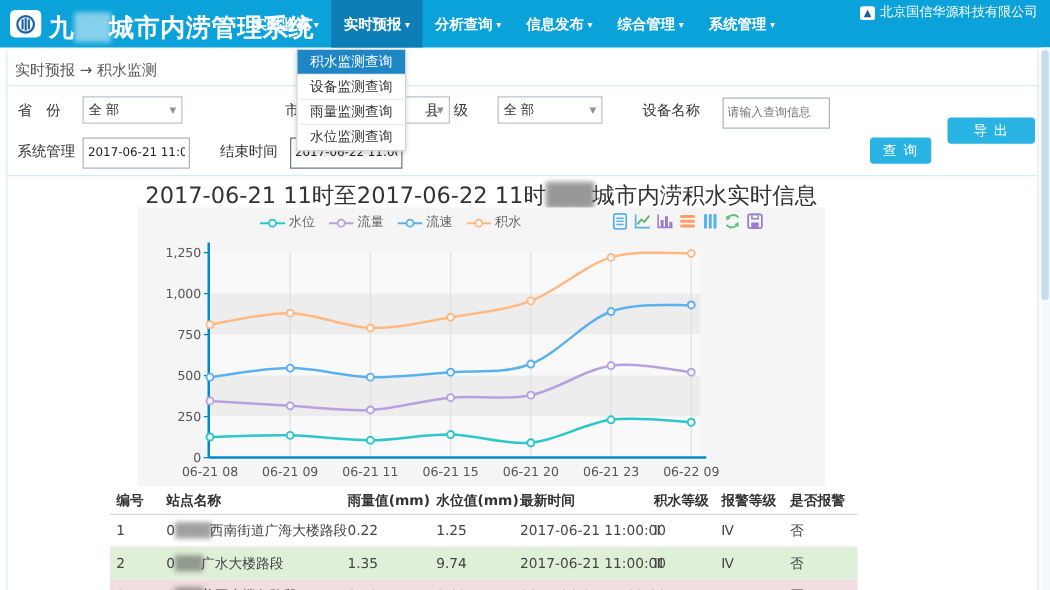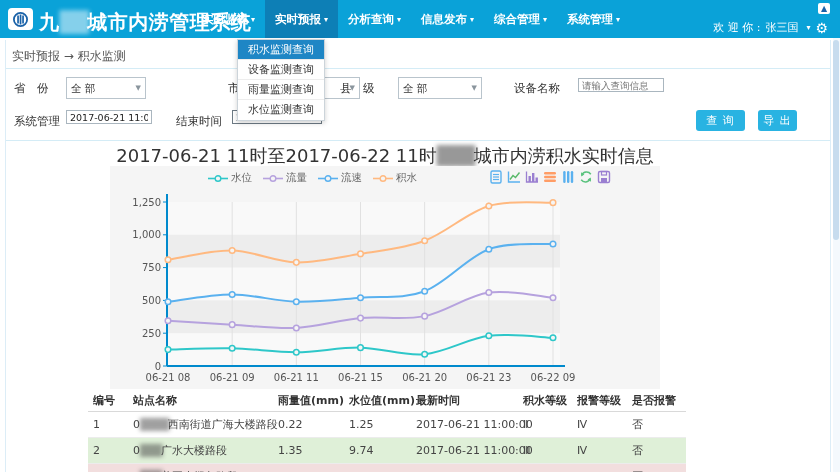--- a/index.html
+++ b/index.html
@@ -25,21 +25,21 @@
   .menu-item { height:20px; line-height:20px; text-align:center; font-size:11px; color:#333; border-bottom:1px solid #ededed; cursor:pointer; white-space:nowrap; }
   .menu-item:last-child { border-bottom:none; }
   .menu-item.active { background:#1e86c5; color:#fff; }
 
   
   #breadcrumb { position:absolute; left:12px; top:48px; font-size:12px; color:#555; }
   .hline { position:absolute; left:6px; width:825px; height:1px; background:#d4ecf6; }
   .flabel { position:absolute; font-size:11.5px; color:#333; white-space:nowrap; }
   .select { position:absolute; height:22px; background:#fff; border:1px solid #b9c4cc; font-size:10.5px; color:#333; line-height:20px; padding:0 4px; cursor:pointer; }
   .select .arrow { position:absolute; right:4px; top:0; font-size:7px; color:#8a959d; line-height:20px; }
-  .tinput { position:absolute; height:14px; background:#fff; border:1px solid #aab6bf; font-size:9.5px; color:#222; padding:0 3px; font-family:"DejaVu Sans","Liberation Sans",sans-serif; }
+  .tinput { position:absolute; height:25px; background:#fff; border:1px solid #aab6bf; font-size:9.5px; color:#222; padding:0 3px; font-family:"DejaVu Sans","Liberation Sans",sans-serif; }
   #end-input { border-color:#6d7a84; }
   .btn { position:absolute; height:21px; background:#29b3e2; color:#fff; border:none; border-radius:3px; font-size:11px; letter-spacing:1px; cursor:pointer; font-family:inherit; }
 
   
   #chart-title { position:absolute; left:110px; top:144px; width:550px; text-align:center; font-size:18px; color:#333; white-space:nowrap; }
   #chart-panel { position:absolute; left:110px; top:166px; width:550px; height:223px; background:#f5f5f5; }
   #legend { position:absolute; left:0; top:5px; width:405px; display:flex; justify-content:center; gap:11px; }
   .lg-item { display:flex; align-items:center; gap:3px; font-size:10.5px; color:#666; cursor:pointer; white-space:nowrap; }
   #toolbox { position:absolute; right:48px; top:3px; display:flex; gap:2px; }
   .tool-icon { width:16px; height:16px; cursor:pointer; }
@@ -78,26 +78,21 @@
     <div id="nav-menu">
         <div class="nav-item"><span>实时监视</span><span class="nav-caret">▾</span></div>
         <div class="nav-item active"><span>实时预报</span><span class="nav-caret">▾</span></div>
         <div class="nav-item"><span>分析查询</span><span class="nav-caret">▾</span></div>
         <div class="nav-item"><span>信息发布</span><span class="nav-caret">▾</span></div>
         <div class="nav-item"><span>综合管理</span><span class="nav-caret">▾</span></div>
         <div class="nav-item"><span>系统管理</span><span class="nav-caret">▾</span></div>
       </div>
     <div id="company-line">
       <span id="company-logo">▲</span>
-    </div>
-    <div id="welcome-line">
-      <span>欢 迎 你 :</span>
-      <span>张三国</span>
-      <span class="nav-caret">▾</span>
-      <span id="gear">⚙</span>
+      <span>北京国信华源科技有限公司</span>
     </div>
   </div>
 
   <div id="breadcrumb">实时预报 → 积水监测</div>
 
   <div id="dropdown">
       <div class="menu-item active">积水监测查询</div>
       <div class="menu-item">设备监测查询</div>
       <div class="menu-item">雨量监测查询</div>
       <div class="menu-item">水位监测查询</div>
@@ -120,21 +115,21 @@
     <span class="arrow">▼</span>
   </div>
   <div class="flabel" style="left:514px; top:81px">设备名称</div>
   <input class="tinput" style="left: 578px; top: 78px; width: 86px;" placeholder="请输入查询信息">
 
   <div class="flabel" style="left:14px; top:114px">系统管理</div>
   <input class="tinput" style="left: 66px; top: 110px; width: 86px;" value="2017-06-21 11:00:00">
   <div class="flabel" style="left:176px; top:114px">结束时间</div>
   <input class="tinput" id="end-input" style="left: 232px; top: 110px; width: 90px;" value="2017-06-22 11:00:00">
   <button class="btn" style="left:696px; top:110px; width:49px">查 询</button>
-  <button class="btn" style="left:758px; top:110px; width:39px">导 出</button>
+  <button class="btn" style="left:758px; top:94px; width:70px">导 出</button>
   <div class="hline" style="top:140px"></div>
 
   <div id="chart-title"><span>2017-06-21 11时至2017-06-22 11时</span><span class="redacted">███</span><span>城市内涝积水实时信息</span></div>
   <div id="chart-panel">
     <div id="legend">
         <span class="lg-item">
           <svg width="20" height="9">
             <line x1="0" y1="4.5" x2="20" y2="4.5" stroke="#2ec7c9" stroke-width="1.6"></line>
             <circle cx="10" cy="4.5" r="2.8" fill="#f5f5f5" stroke="#2ec7c9" stroke-width="1.4"></circle>
           </svg>

